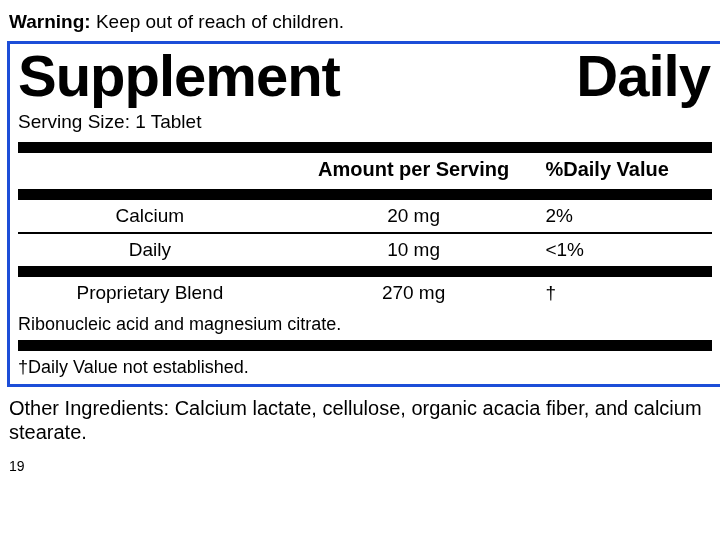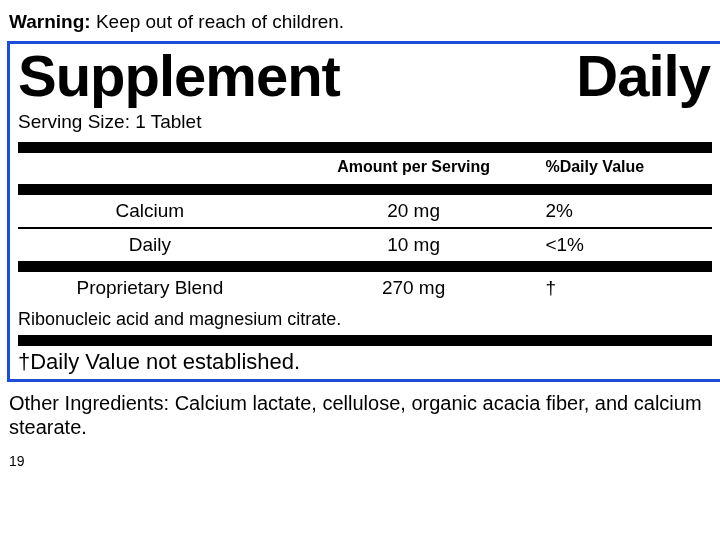--- a/index.html
+++ b/index.html
@@ -74,41 +74,41 @@
     width: 100%;
     border-collapse: collapse;
     font-size: 19px;
   }
   table.facts th, table.facts td {
     padding: 5px 0 5px 0;
     vertical-align: bottom;
   }
   table.facts thead th {
     font-weight: bold;
-    font-size: 16px;
+    font-size: 20px;
     padding-bottom: 6px;
     padding-top: 5px;
   }
   .col-name { text-align: center; width: 38%; }
   .col-amt  { text-align: center; width: 38%; }
   .col-dv   { text-align: left; width: 24%; }
 
   .row-border td {
     border-bottom: 2px solid #000;
   }
 
   .blend-sub {
     font-size: 18px;
     padding-left: 10px;
     padding-top: 0;
     padding-bottom: 4px;
   }
 
   .footnote {
-    font-size: 22px;
+    font-size: 18px;
     line-height: 22px;
     padding-top: 5px;
   }
 
   .other-ing {
     font-size: 20px;
     line-height: 24px;
     padding: 9px 4px 0 4px;
   }
 

